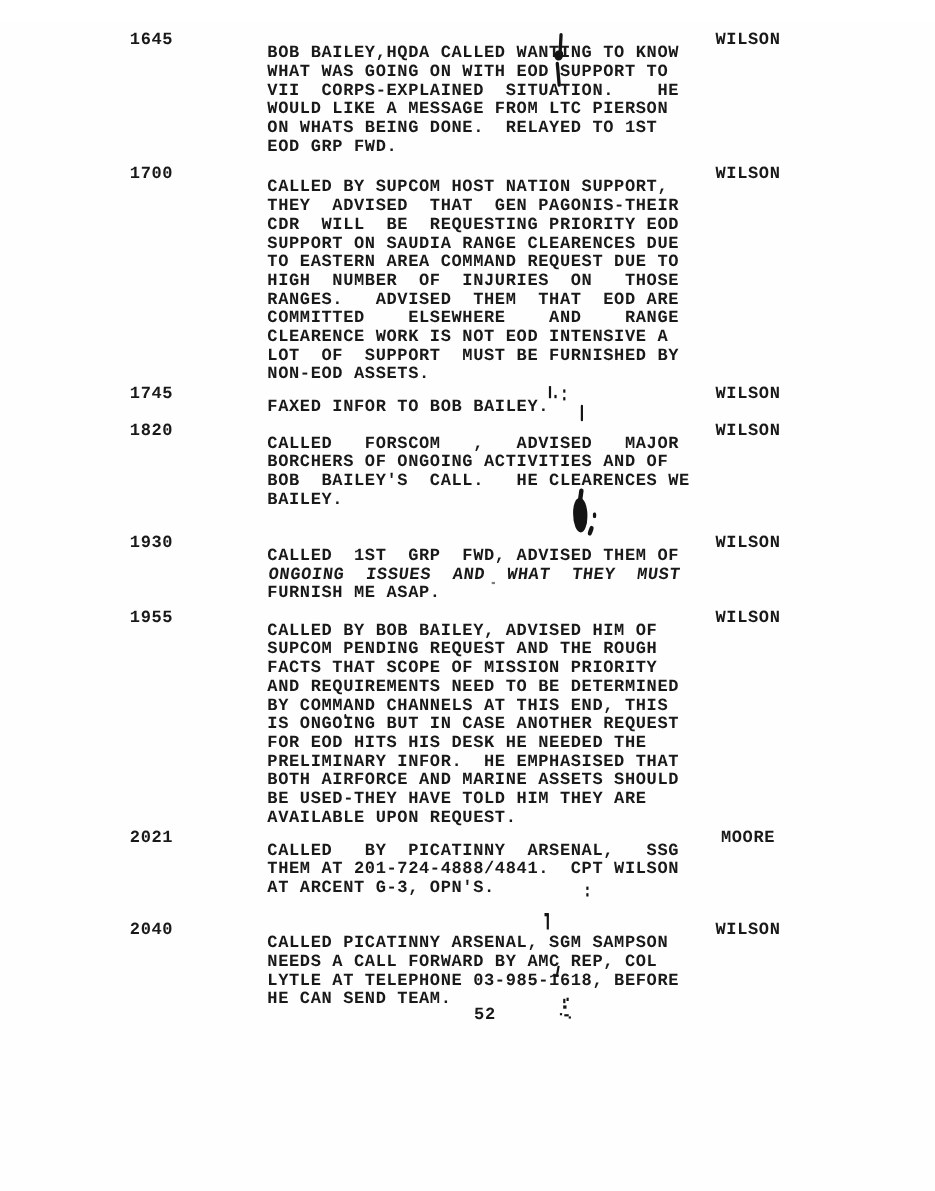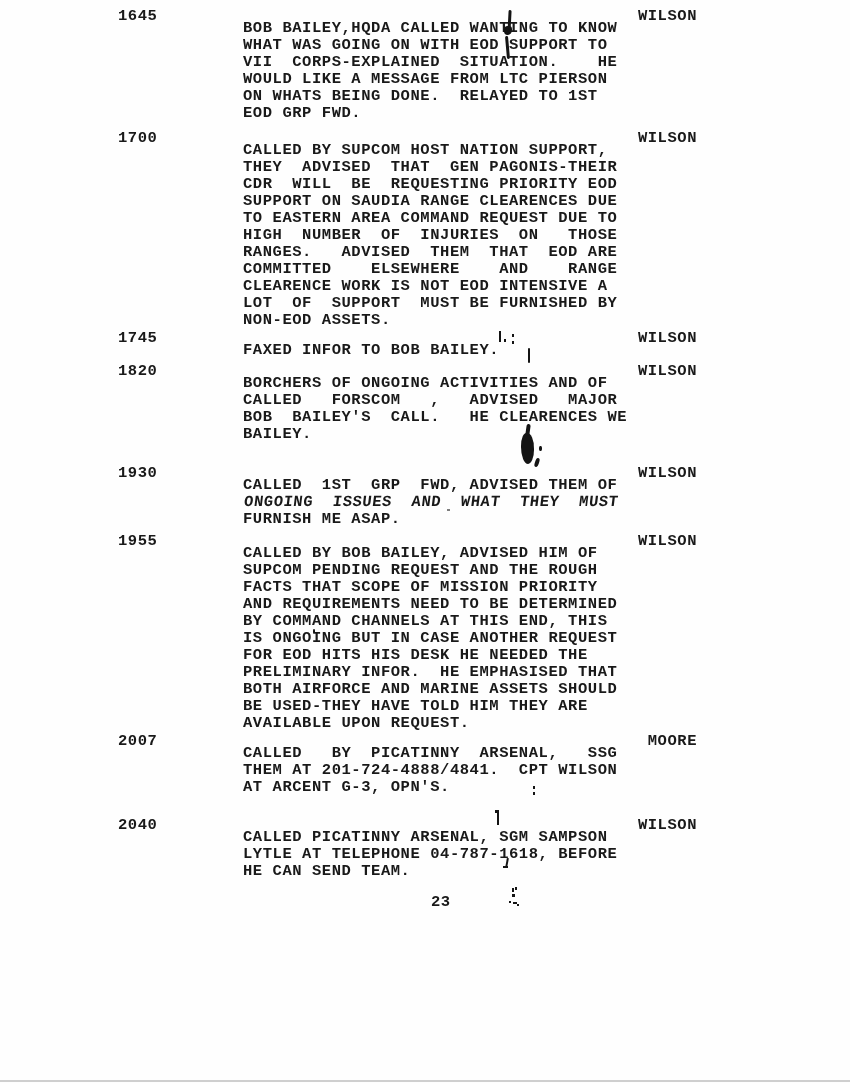--- a/index.html
+++ b/index.html
@@ -10,38 +10,39 @@
     position:relative;
     overflow:hidden;
   }
   .page{
     position:absolute;inset:0;
     background:#fefefe;
     color:#191919;
     font-weight:700;
     font-size:15.5px;
     letter-spacing:0.55px;
+    margin-top:20px;
   }
   .entry{position:absolute;left:0;width:850px;}
   .time{
     position:absolute;left:118px;top:0;
     white-space:pre;line-height:17px;
   }
   .body{
     position:absolute;left:243px;top:12px;
     white-space:pre;
   }
   .line{height:17px;line-height:17px;white-space:pre;}
   .lean{
     transform:skewX(-7deg);
     transform-origin:0 100%;
   }
   .officer{
-    position:absolute;left:597px;top:0;width:100px;
-    text-align:right;line-height:17px;white-space:pre;
+    position:absolute;left:630px;top:0;width:100px;
+    text-align:center;line-height:17px;white-space:pre;
   }
   .page-number{
     position:absolute;left:431px;top:894px;
     line-height:17px;white-space:pre;
   }
   
   .art{position:absolute;background:#141414;}
   .a1a{left:508px;top:10px;width:3px;height:24px;transform:rotate(3deg);border-radius:2px;}
   .a1b{left:504px;top:26px;width:8px;height:9px;border-radius:50% 40% 60% 50%;}
   .a1c{left:506px;top:36px;width:3px;height:23px;transform:rotate(-5deg);border-radius:2px;}
@@ -86,46 +87,46 @@
         <div class="body"><div class="line">CALLED BY SUPCOM HOST NATION SUPPORT,</div><div class="line">THEY  ADVISED  THAT  GEN PAGONIS-THEIR</div><div class="line">CDR  WILL  BE  REQUESTING PRIORITY EOD</div><div class="line">SUPPORT ON SAUDIA RANGE CLEARENCES DUE</div><div class="line">TO EASTERN AREA COMMAND REQUEST DUE TO</div><div class="line">HIGH  NUMBER  OF  INJURIES  ON   THOSE</div><div class="line">RANGES.   ADVISED  THEM  THAT  EOD ARE</div><div class="line">COMMITTED    ELSEWHERE    AND    RANGE</div><div class="line">CLEARENCE WORK IS NOT EOD INTENSIVE A</div><div class="line">LOT  OF  SUPPORT  MUST BE FURNISHED BY</div><div class="line">NON-EOD ASSETS.</div></div>
         <div class="officer">WILSON</div>
       </div>
       <div class="entry" style="top: 330px;">
         <div class="time">1745</div>
         <div class="body"><div class="line">FAXED INFOR TO BOB BAILEY.</div></div>
         <div class="officer">WILSON</div>
       </div>
       <div class="entry" style="top: 363px;">
         <div class="time">1820</div>
-        <div class="body"><div class="line">BORCHERS OF ONGOING ACTIVITIES AND OF</div><div class="line">CALLED   FORSCOM   ,   ADVISED   MAJOR</div><div class="line">BOB  BAILEY'S  CALL.   HE CLEARENCES WE</div><div class="line">BAILEY.</div></div>
+        <div class="body"><div class="line">CALLED   FORSCOM   ,   ADVISED   MAJOR</div><div class="line">BORCHERS OF ONGOING ACTIVITIES AND OF</div><div class="line">BOB  BAILEY'S  CALL.   HE CLEARENCES WE</div><div class="line">BAILEY.</div></div>
         <div class="officer">WILSON</div>
       </div>
       <div class="entry" style="top: 465px;">
         <div class="time">1930</div>
         <div class="body"><div class="line">CALLED  1ST  GRP  FWD, ADVISED THEM OF</div><div class="line lean">ONGOING  ISSUES  AND  WHAT  THEY  MUST</div><div class="line">FURNISH ME ASAP.</div></div>
         <div class="officer">WILSON</div>
       </div>
       <div class="entry" style="top: 533px;">
         <div class="time">1955</div>
         <div class="body"><div class="line">CALLED BY BOB BAILEY, ADVISED HIM OF</div><div class="line">SUPCOM PENDING REQUEST AND THE ROUGH</div><div class="line">FACTS THAT SCOPE OF MISSION PRIORITY</div><div class="line">AND REQUIREMENTS NEED TO BE DETERMINED</div><div class="line">BY COMMAND CHANNELS AT THIS END, THIS</div><div class="line">IS ONGOING BUT IN CASE ANOTHER REQUEST</div><div class="line">FOR EOD HITS HIS DESK HE NEEDED THE</div><div class="line">PRELIMINARY INFOR.  HE EMPHASISED THAT</div><div class="line">BOTH AIRFORCE AND MARINE ASSETS SHOULD</div><div class="line">BE USED-THEY HAVE TOLD HIM THEY ARE</div><div class="line">AVAILABLE UPON REQUEST.</div></div>
         <div class="officer">WILSON</div>
       </div>
       <div class="entry" style="top: 733px;">
-        <div class="time">2007</div>
+        <div class="time">2021</div>
         <div class="body"><div class="line">CALLED   BY  PICATINNY  ARSENAL,   SSG</div><div class="line">THEM AT 201-724-4888/4841.  CPT WILSON</div><div class="line">AT ARCENT G-3, OPN'S.</div></div>
         <div class="officer">MOORE</div>
       </div>
       <div class="entry" style="top: 817px;">
         <div class="time">2040</div>
-        <div class="body"><div class="line">CALLED PICATINNY ARSENAL, SGM SAMPSON</div><div class="line">LYTLE AT TELEPHONE 04-787-1618, BEFORE</div><div class="line">HE CAN SEND TEAM.</div></div>
+        <div class="body"><div class="line">CALLED PICATINNY ARSENAL, SGM SAMPSON</div><div class="line">NEEDS A CALL FORWARD BY AMC REP, COL</div><div class="line">LYTLE AT TELEPHONE 03-985-1618, BEFORE</div><div class="line">HE CAN SEND TEAM.</div></div>
         <div class="officer">WILSON</div>
       </div>
     </div>
 
-  <div class="page-number">23</div>
+  <div class="page-number">52</div>
 
   <div>
     <div class="art a1a"></div>
     <div class="art a1b"></div>
     <div class="art a1c"></div>
   </div>
   <div>
     <div class="art a2a"></div>
     <div class="art a2b"></div>
     <div class="art a2c"></div>

